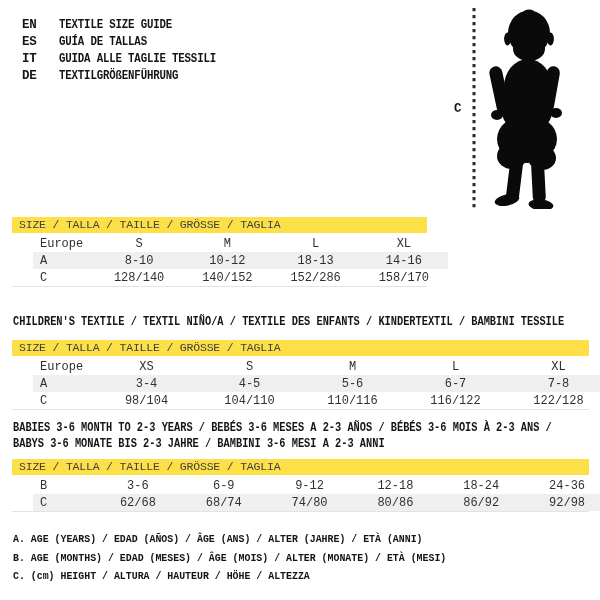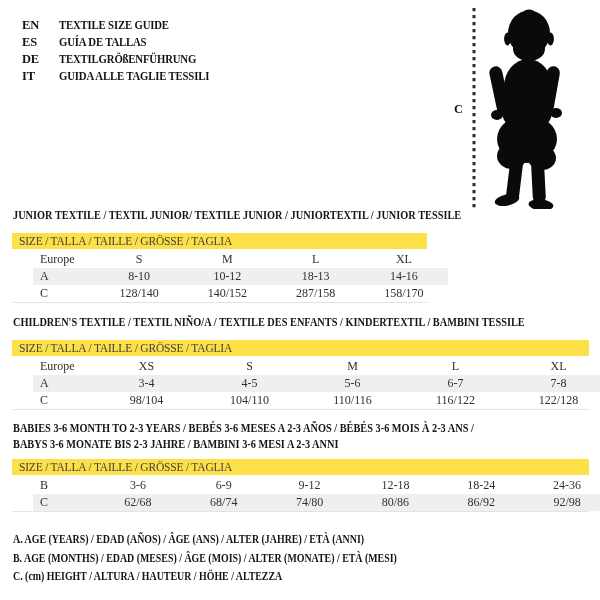--- a/index.html
+++ b/index.html
@@ -1,18 +1,18 @@
 <!DOCTYPE html>
 <html><head>
 <meta charset="utf-8">
 <style>
   html,body{margin:0;padding:0;background:#fff;}
   .page{
     position:relative;width:600px;height:600px;background:#ffffff;overflow:hidden;
-    font-family:Liberation Serif, serif;color:#141414;
+    font-family:Liberation Mono, monospace;color:#141414;
   }
   
   .cond{display:inline-block;transform:scaleX(0.86);transform-origin:0 50%;white-space:nowrap;}
 
   
   .lang-list{position:absolute;top:17px;left:22px;}
   .lang-row{display:flex;height:17px;line-height:17px;font-weight:bold;font-size:12.5px;}
   .lang-code{width:37px;letter-spacing:-0.2px;}
   .lang-title{letter-spacing:-0.2px;}
 
@@ -53,26 +53,26 @@
   <div class="lang-list">
     <div class="lang-row">
       <span class="lang-code">EN</span>
       <span class="lang-title cond">TEXTILE SIZE GUIDE</span>
     </div>
     <div class="lang-row">
       <span class="lang-code">ES</span>
       <span class="lang-title cond">GUÍA DE TALLAS</span>
     </div>
     <div class="lang-row">
+      <span class="lang-code">IT</span>
+      <span class="lang-title cond">GUIDA ALLE TAGLIE TESSILI</span>
+    </div>
+    <div class="lang-row">
       <span class="lang-code">DE</span>
       <span class="lang-title cond">TEXTILGRÖßENFÜHRUNG</span>
-    </div>
-    <div class="lang-row">
-      <span class="lang-code">IT</span>
-      <span class="lang-title cond">GUIDA ALLE TAGLIE TESSILI</span>
     </div>
   </div>
 
   <div class="figure">
     <svg class="dash-line" width="4" height="203" viewBox="0 0 4 203">
       <line x1="2" y1="0" x2="2" y2="203" stroke="#2b2b2b" stroke-width="3" stroke-dasharray="3.2 3.8"></line>
     </svg>
     <span class="c-label">C</span>
     <svg class="baby-svg" width="84" height="200" viewBox="0 0 84 200">
       <g fill="#0a0a0a">
@@ -92,21 +92,20 @@
         <ellipse cx="59" cy="149" rx="14" ry="12"></ellipse>
         <rect x="25" y="150" width="13" height="42" rx="6" transform="rotate(7 31.5 171)"></rect>
         <rect x="49" y="152" width="13" height="42" rx="6" transform="rotate(-3 55.5 173)"></rect>
         <ellipse cx="24" cy="191" rx="12.5" ry="5.5" transform="rotate(-12 24 191)"></ellipse>
         <ellipse cx="58" cy="196" rx="12.5" ry="5.5" transform="rotate(5 58 196)"></ellipse>
       </g>
     </svg>
   </div>
 
   <div class="sec" id="sec-junior">
-    <h2 class="sec-heading"><span class="cond">JUNIOR TEXTILE / TEXTIL JUNIOR/ TEXTILE JUNIOR / JUNIORTEXTIL / JUNIOR TESSILE</span></h2>
     <div class="tbl">
       <div class="size-bar">SIZE / TALLA / TAILLE / GRÖSSE / TAGLIA</div>
       <table>
         <colgroup>
             <col class="label-col">
             <col>
             <col>
             <col>
             <col>
           </colgroup>
@@ -122,21 +121,21 @@
               <td class="row-label">A</td>
               <td>8-10</td>
               <td>10-12</td>
               <td>18-13</td>
               <td>14-16</td>
             </tr>
             <tr>
               <td class="row-label">C</td>
               <td>128/140</td>
               <td>140/152</td>
-              <td>287/158</td>
+              <td>152/286</td>
               <td>158/170</td>
             </tr>
           </tbody>
       </table>
     </div>
   </div>
 
   <div class="sec" id="sec-children">
     <h2 class="sec-heading"><span class="cond">CHILDREN'S TEXTILE / TEXTIL NIÑO/A / TEXTILE DES ENFANTS / KINDERTEXTIL / BAMBINI TESSILE</span></h2>
     <div class="tbl">

